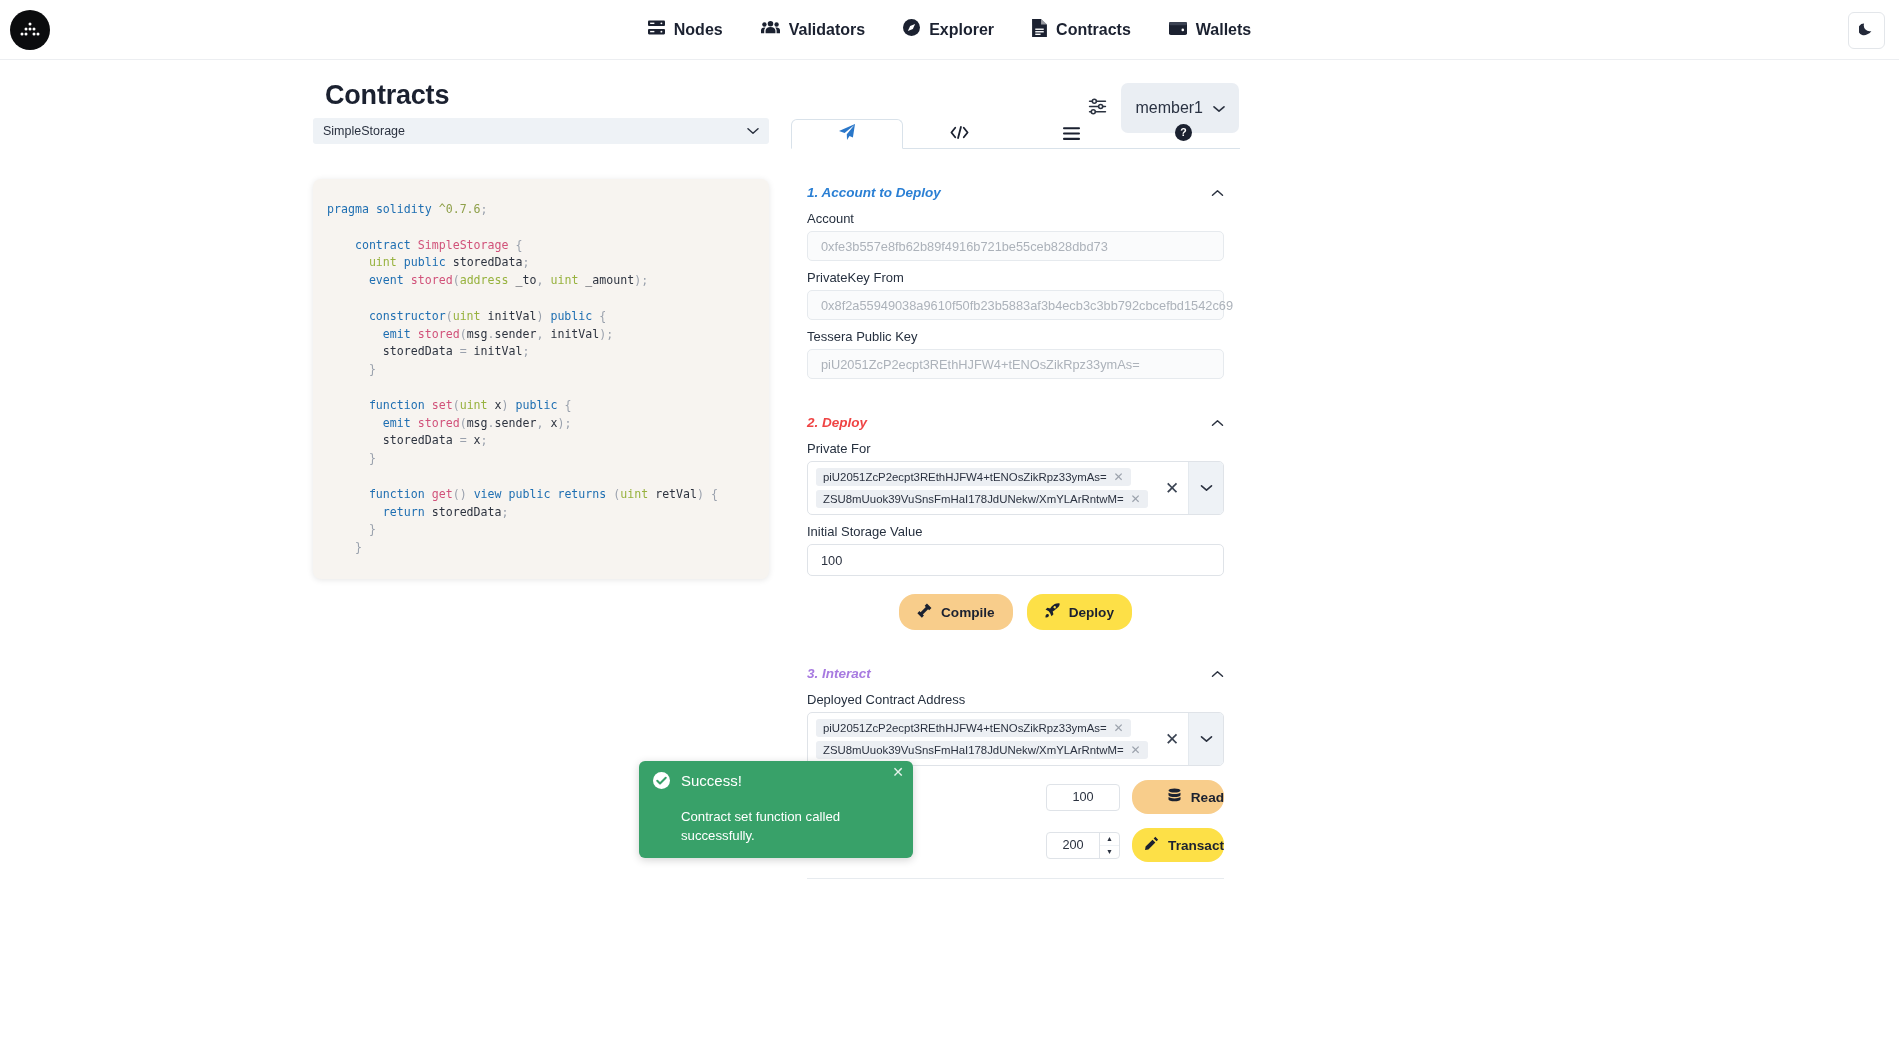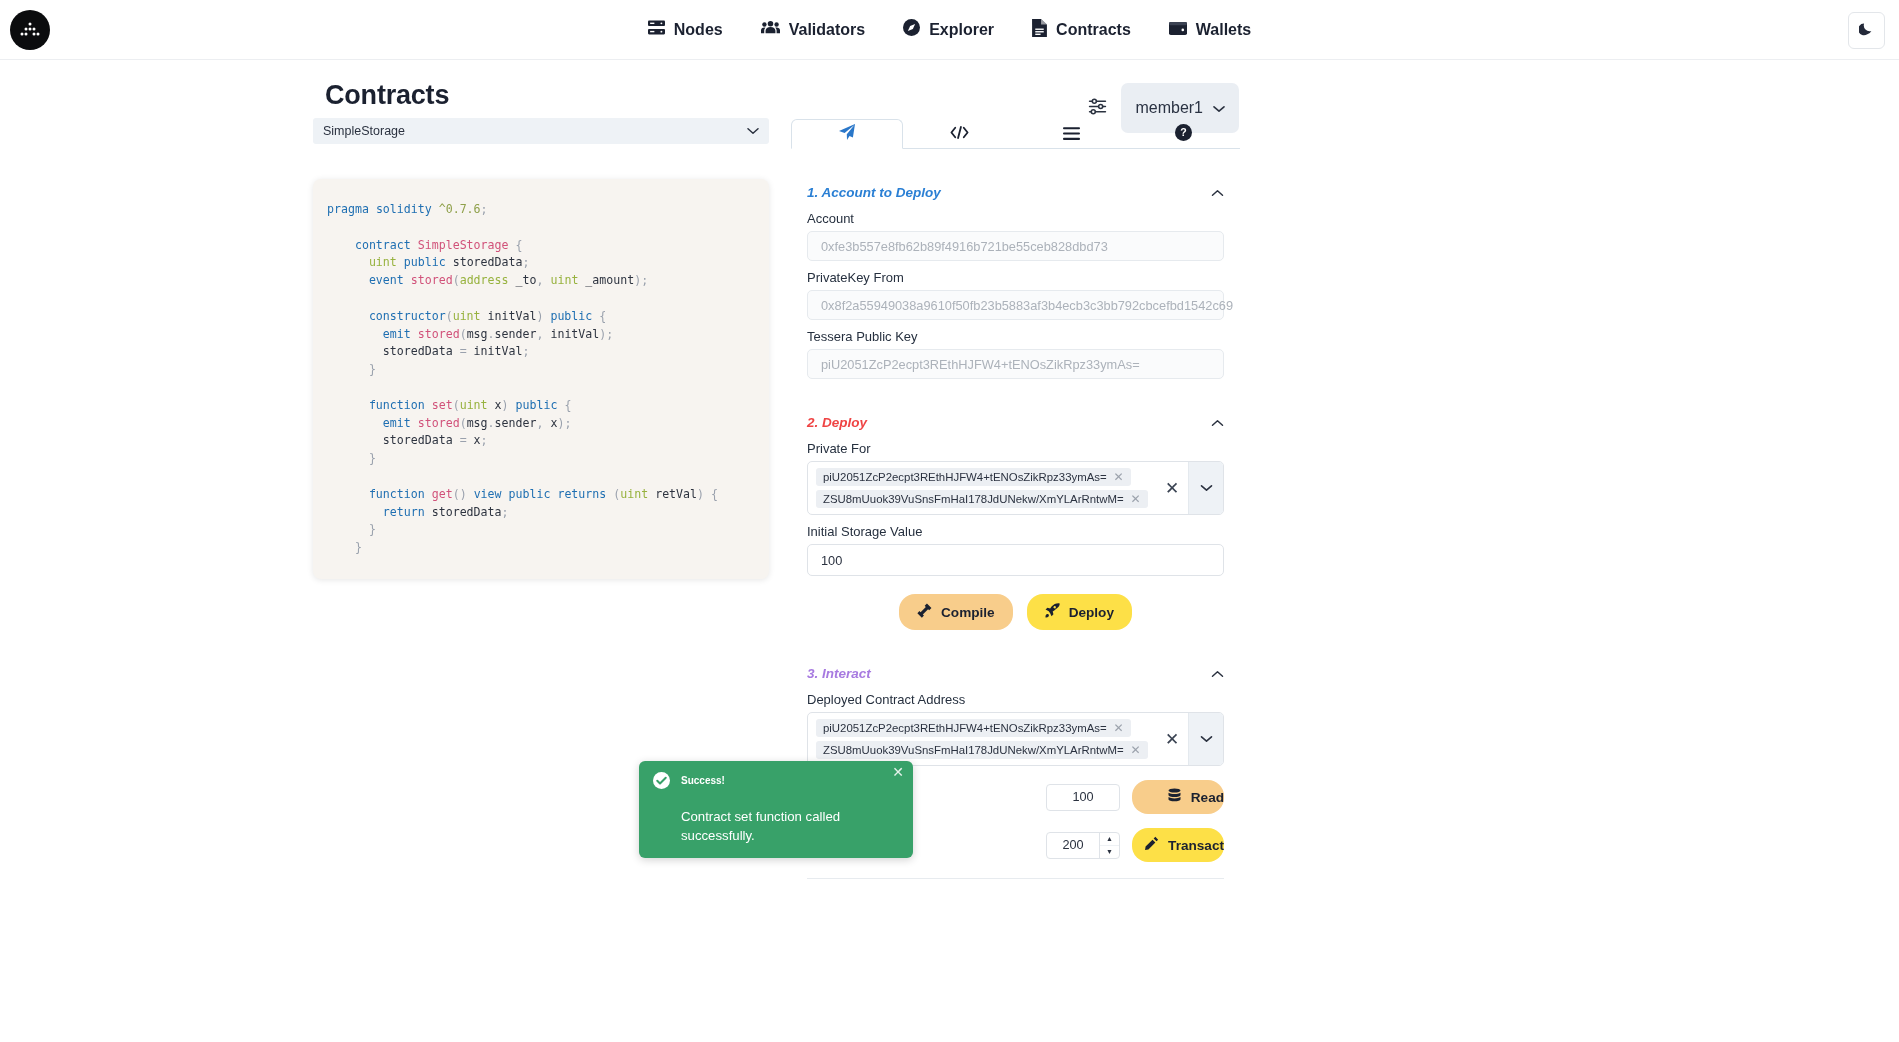--- a/index.html
+++ b/index.html
@@ -202,21 +202,21 @@
 
   
   .toast {
     position:absolute; left: 639px; top: 761px;
     width: 274px; min-height: 54px;
     background: #38a169; border-radius: 6px;
     box-shadow: 0 2px 8px rgba(0,0,0,.18);
     color:#fff; padding: 11px 14px 13px 14px;
     display:flex; gap: 11px;
   }
-  .toast-title { font-size: 10px; font-weight:700; line-height:17px; }
+  .toast-title { font-size: 15px; font-weight:400; line-height:17px; }
   .toast-body  { font-size: 13.2px; line-height: 19px; margin-top: 18px; }
   .toast-x {
     position:absolute; right: 9px; top: 4px;
     font-size: 14px; color:#e6f3ec; cursor:pointer; line-height: 14px;
   }
 </style>
 </head>
 <body>
 
 <div class="navbar">

